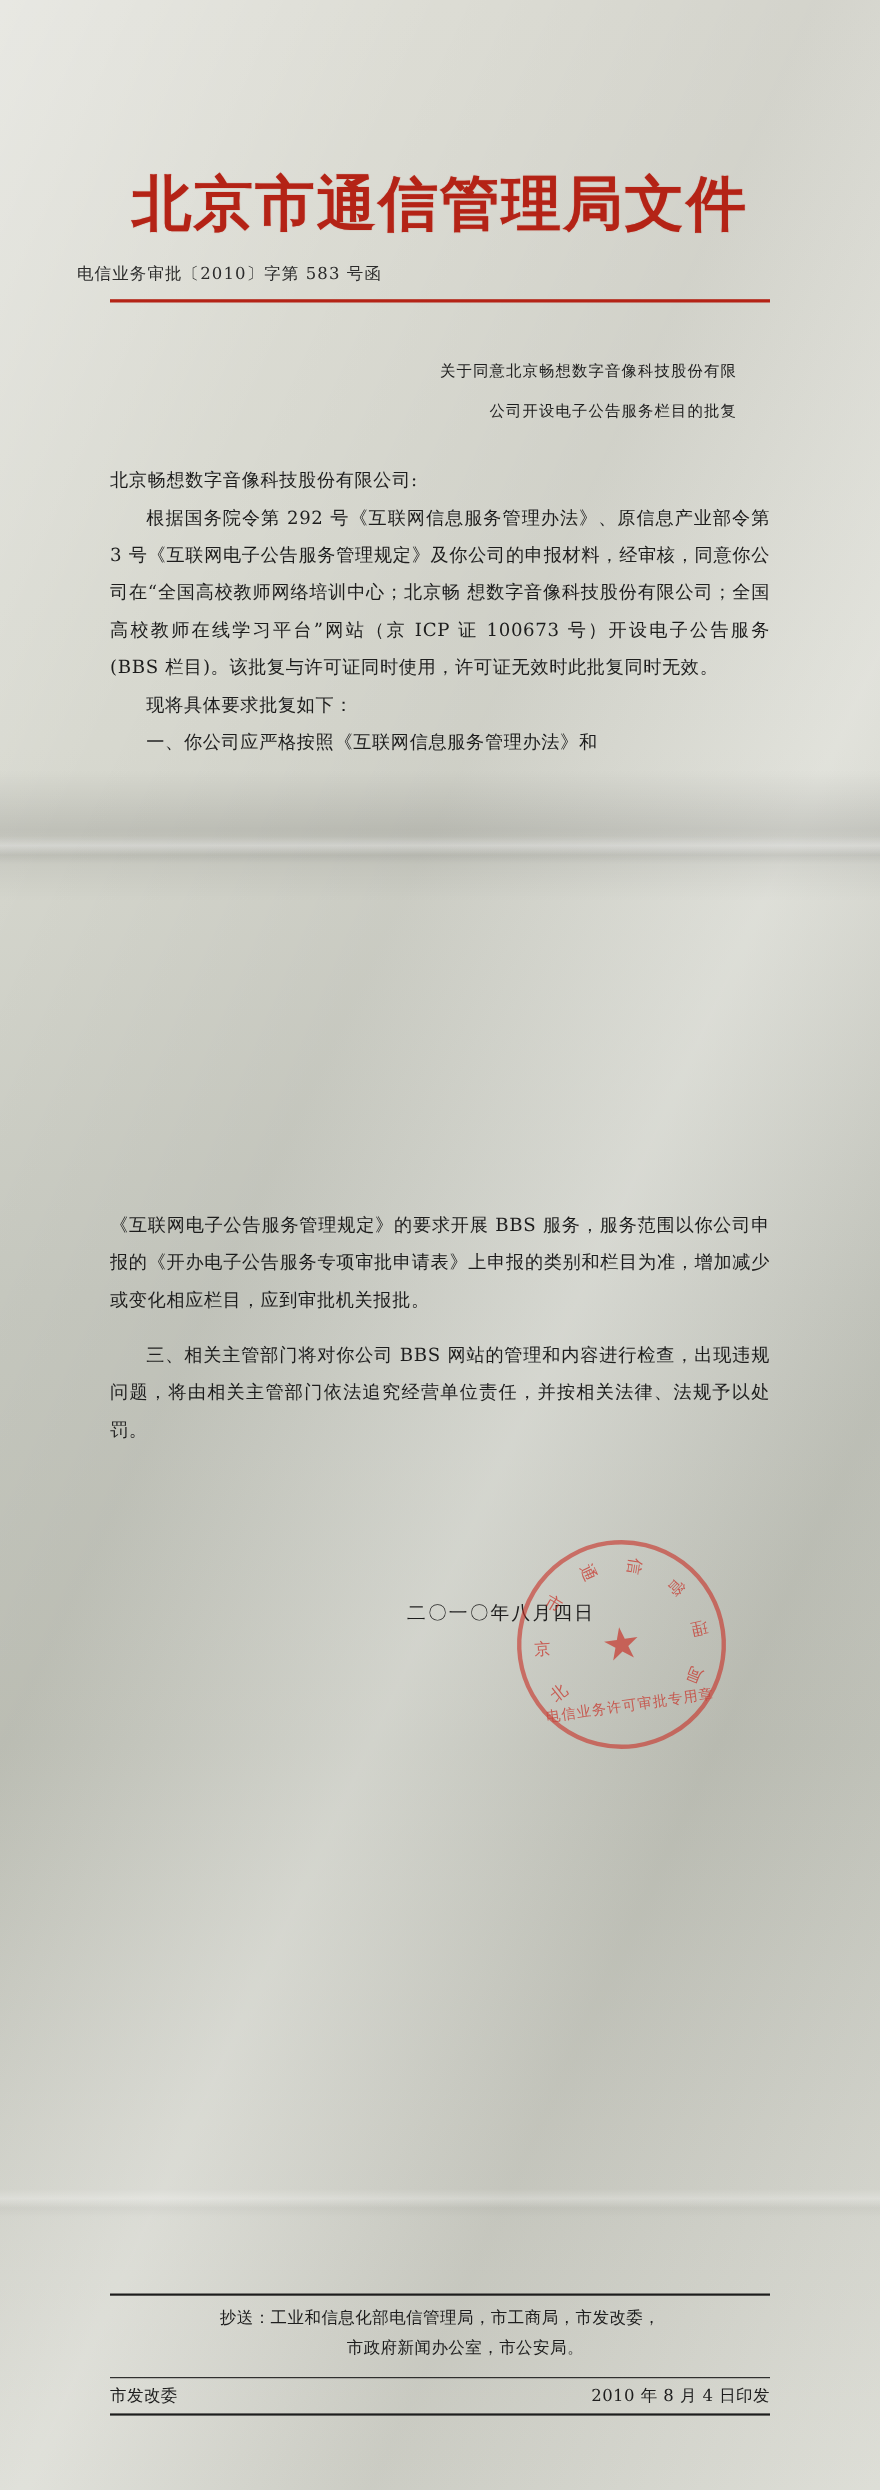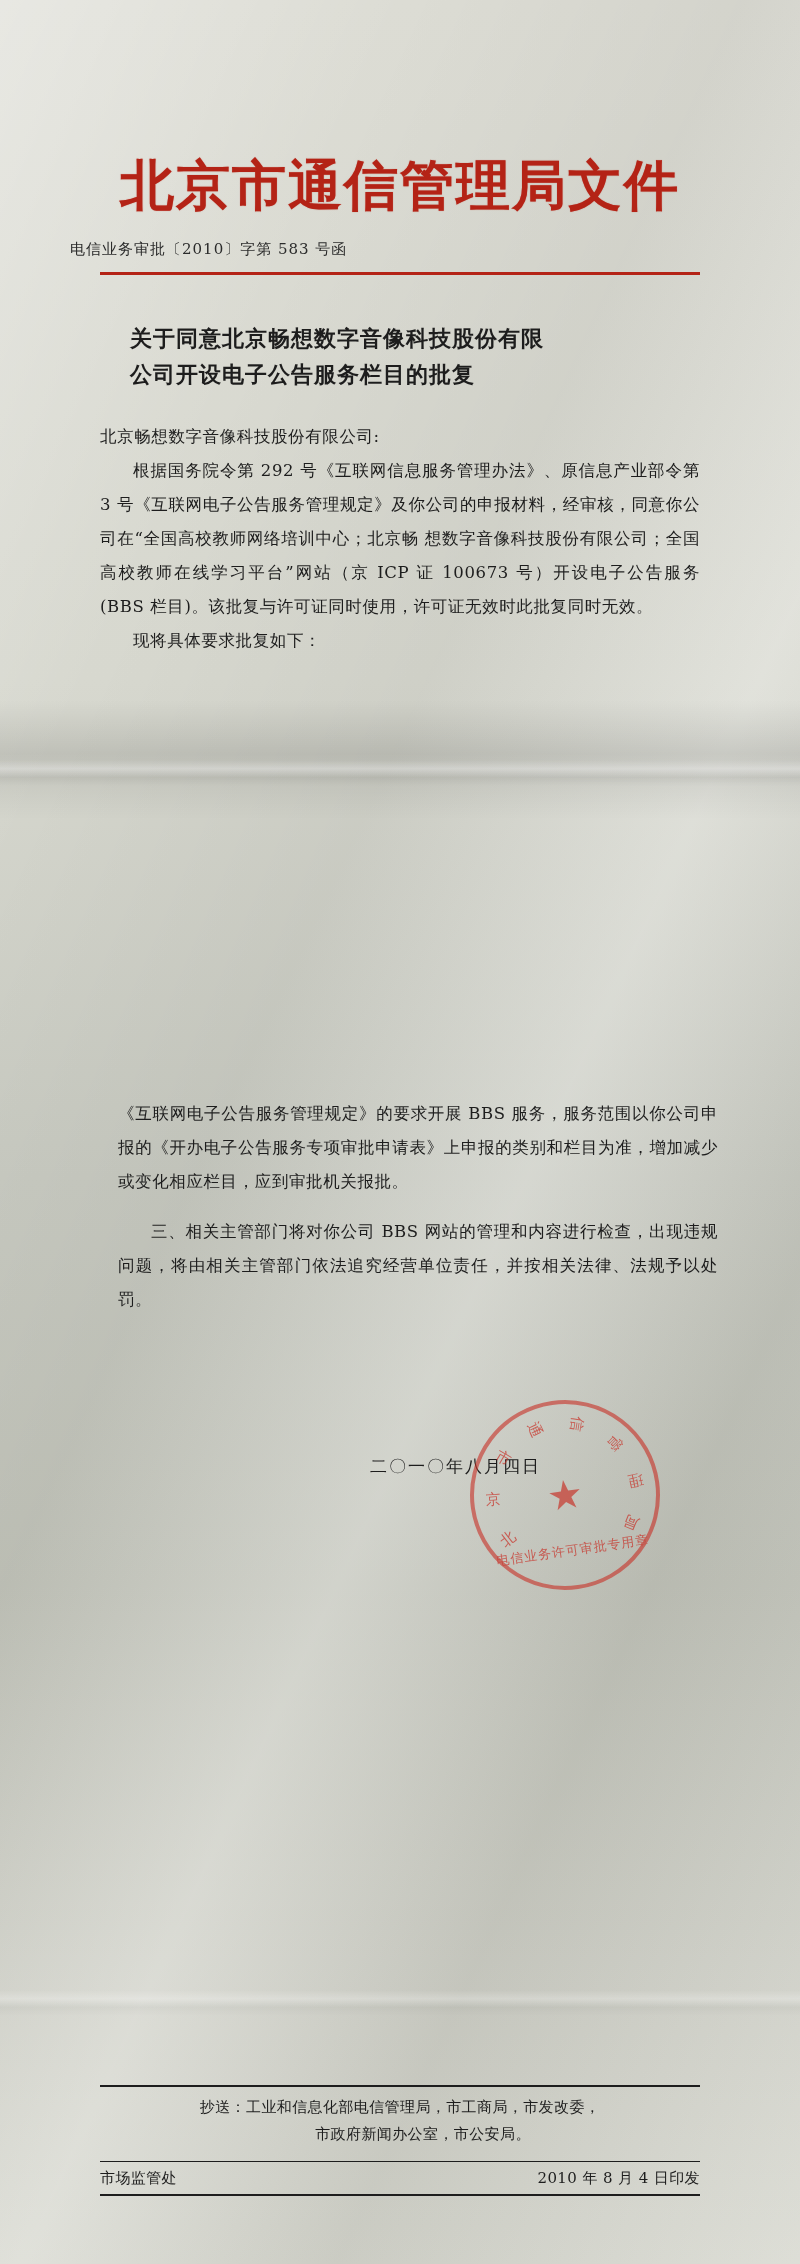--- a/index.html
+++ b/index.html
@@ -66,23 +66,23 @@
     top: 272px;
     width: 600px;
     height: 3px;
     background: #b42316;
   }
   .title {
     position: absolute;
     left: 60px;
     top: 320px;
     width: 540px;
-    text-align: left;
-    font-size: 22px;
-    font-weight: bold;
+    text-align: right;
+    font-size: 14px;
+    font-weight: normal;
     line-height: 36px;
     color: #1d1d1d;
     letter-spacing: 1px;
   }
   .body-text {
     position: absolute;
     left: 30px;
     top: 420px;
     width: 600px;
     font-size: 16.5px;
@@ -92,21 +92,21 @@
     text-align: justify;
   }
   .body-text p {
     margin: 0 0 0 0;
   }
   .indent {
     text-indent: 33px;
   }
   .body-text2 {
     position: absolute;
-    left: 48px;
+    left: 30px;
     top: 1080px;
     width: 600px;
     font-size: 16.5px;
     line-height: 34px;
     color: #1d1d1d;
     letter-spacing: 0.6px;
     text-align: justify;
   }
   .signature-date {
     position: absolute;
@@ -233,20 +233,21 @@
 
     <div class="title">
       <div>关于同意北京畅想数字音像科技股份有限</div>
       <div>公司开设电子公告服务栏目的批复</div>
     </div>
 
     <div class="body-text">
       <p>北京畅想数字音像科技股份有限公司:</p>
       <p class="indent">根据国务院令第 292 号《互联网信息服务管理办法》、原信息产业部令第 3 号《互联网电子公告服务管理规定》及你公司的申报材料，经审核，同意你公司在“全国高校教师网络培训中心；北京畅 想数字音像科技股份有限公司；全国高校教师在线学习平台”网站（京 ICP 证 100673 号）开设电子公告服务(BBS 栏目)。该批复与许可证同时使用，许可证无效时此批复同时无效。</p>
       <p class="indent">现将具体要求批复如下：</p>
+      <p class="indent">一、你公司应严格按照《互联网信息服务管理办法》和</p>
     </div>
 
     <div class="body-text2">
       <p>《互联网电子公告服务管理规定》的要求开展 BBS 服务，服务范围以你公司申报的《开办电子公告服务专项审批申请表》上申报的类别和栏目为准，增加减少或变化相应栏目，应到审批机关报批。</p>
       <p class="indent">三、相关主管部门将对你公司 BBS 网站的管理和内容进行检查，出现违规问题，将由相关主管部门依法追究经营单位责任，并按相关法律、法规予以处罚。</p>
     </div>
 
     <div class="signature-date">二〇一〇年八月四日</div>
 
     <div class="seal">
@@ -267,20 +268,20 @@
     <div class="footer">
       <div class="line-top"></div>
       <div class="cc">
         <div>
           <span>抄送：</span><span>工业和信息化部电信管理局，市工商局，市发改委，</span>
         </div>
         <div class="cc-indent">市政府新闻办公室，市公安局。</div>
       </div>
       <div class="line-mid"></div>
       <div class="bottom-row">
-        <span>市场监管处</span>
+        <span>市发改委</span>
         <span>2010 年 8 月 4 日印发</span>
       </div>
       <div class="line-bottom"></div>
     </div>
 
   </div>
 </div>
 
 </body></html>

